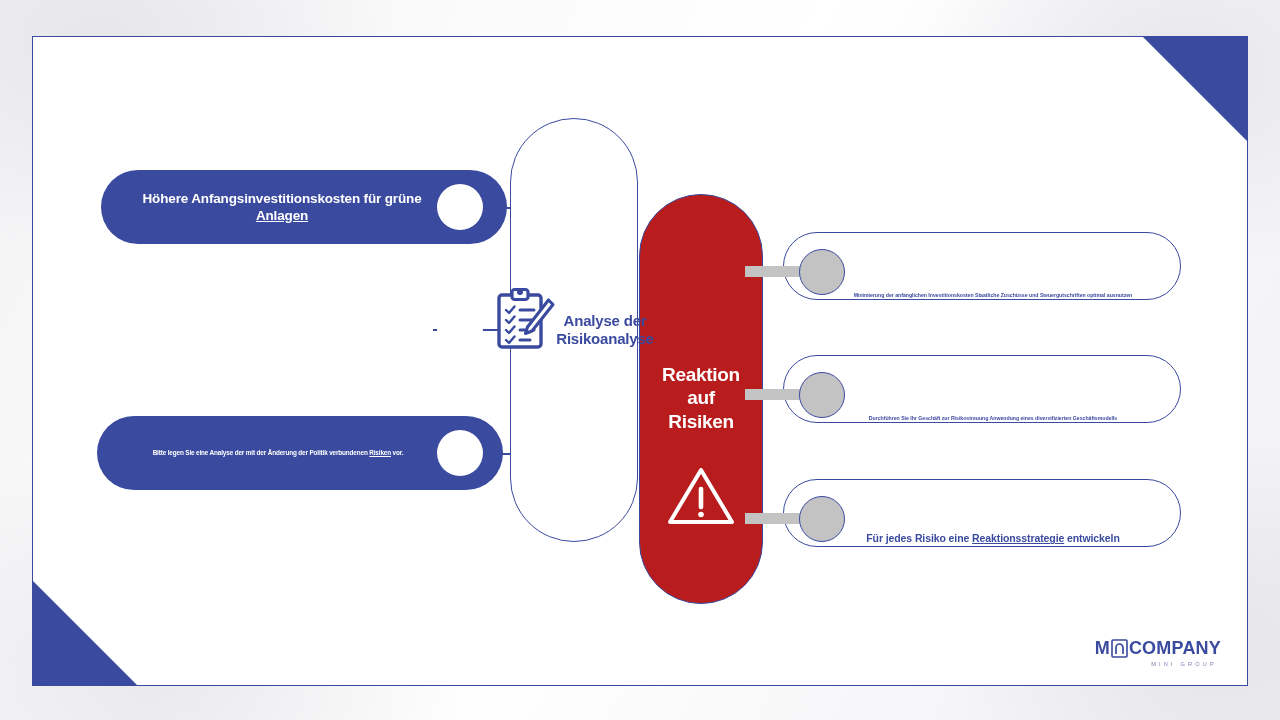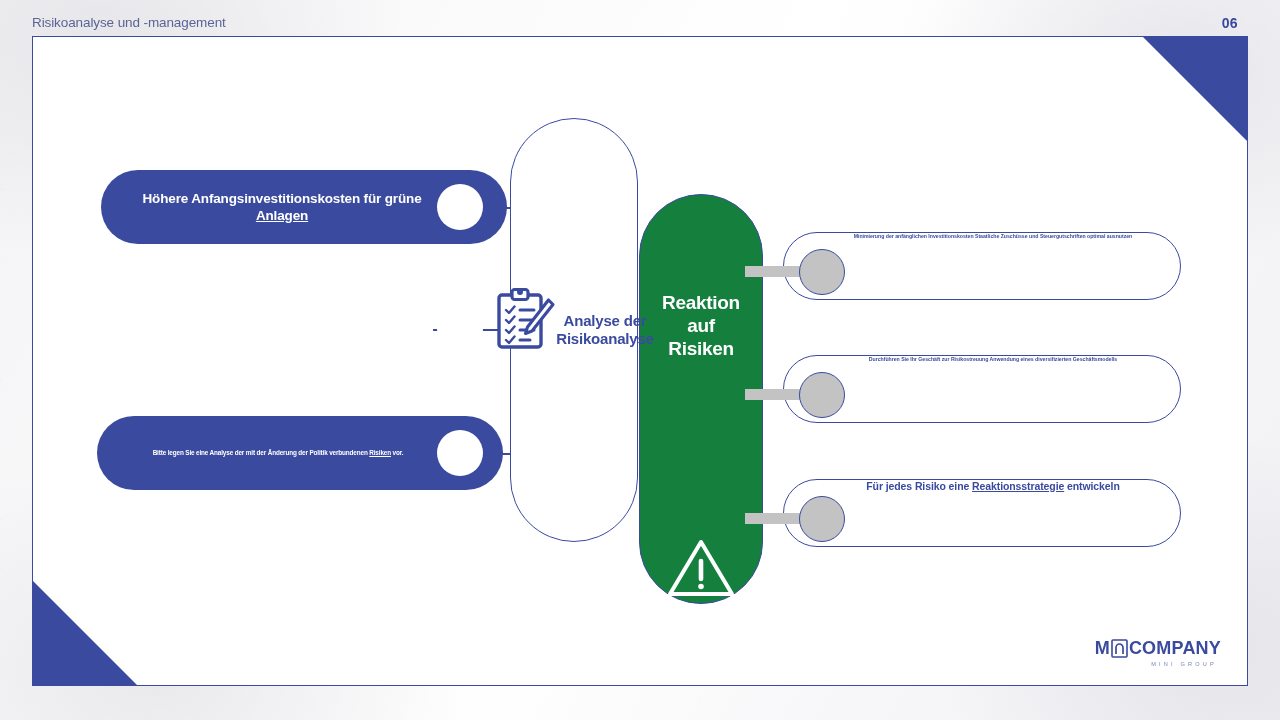--- a/index.html
+++ b/index.html
@@ -142,46 +142,46 @@
     letter-spacing: -0.2px;
   }
 
   
   #gray-capsule {
     position: absolute;
     left: 606px; top: 157px;
     width: 124px; height: 410px;
     border: 1.8px solid #3a4a9f;
     border-radius: 999px;
-    background: #15803d;
+    background: #b91c1c;
     display: flex;
     flex-direction: column;
     align-items: center;
-    justify-content: space-between;
+    justify-content: center;
     padding-top: 96px;
     z-index: 2;
   }
   #gray-label {
     font-size: 19px;
     font-weight: bold;
     color: #ffffff;
     text-align: center;
     line-height: 1.22;
     letter-spacing: -0.3px;
   }
   #gray-icon { margin-top: 32px; }
 
   
   .pill-out {
     position: absolute;
     border: 1.6px solid #3a4a9f;
     border-radius: 999px;
     background: #ffffff;
     display: flex;
-    align-items: flex-start;
+    align-items: flex-end;
     justify-content: center;
     padding: 0 40px 0 62px;
     text-align: center;
     z-index: 2;
   }
   .pill-out .ptext {
     color: #3a4a9f;
     line-height: 1.3;
   }
   .t-r-small { font-size: 5.2px; font-weight: bold; letter-spacing: -0.02px; }
@@ -229,24 +229,20 @@
     letter-spacing: 3.2px;
     margin-top: 2px;
     margin-right: 4px;
   }
 </style>
 </head>
 <body>
 
 <div id="page">
 
-  <div id="header">
-    <div id="header-title">Risikoanalyse und -management</div>
-    <div id="page-number">06</div>
-  </div>
 
   <div id="slide">
 
     <div class="corner-tri" id="corner-tr"></div>
     <div class="corner-tri" id="corner-bl"></div>
 
     <div class="stem-left" style="left:400px; top:170px; width:92px;"></div>
     <div class="stem-left" style="left:400px; top:292px; width:92px;"></div>
     <div class="stem-left" style="left:400px; top:416px; width:92px;"></div>
 

